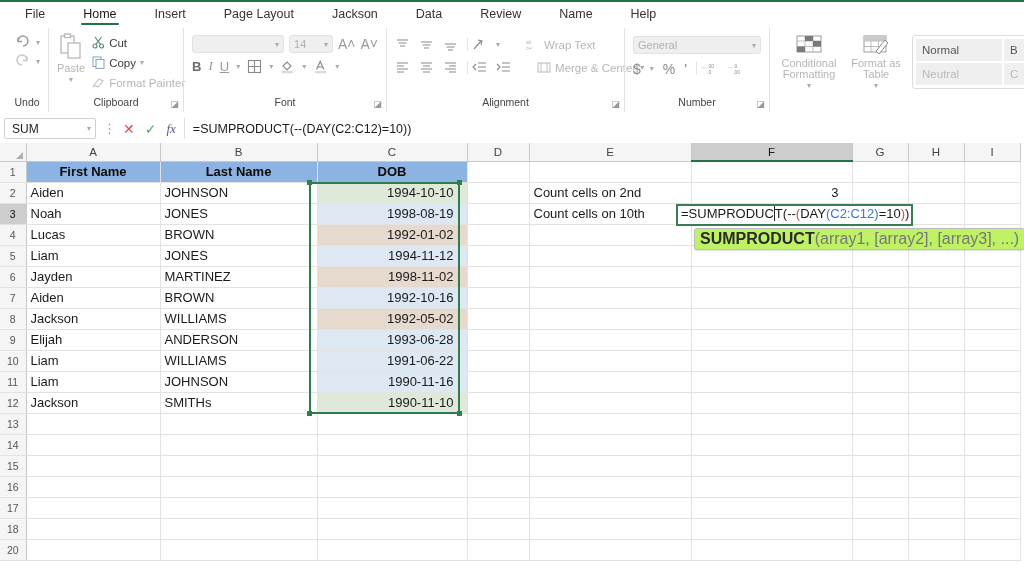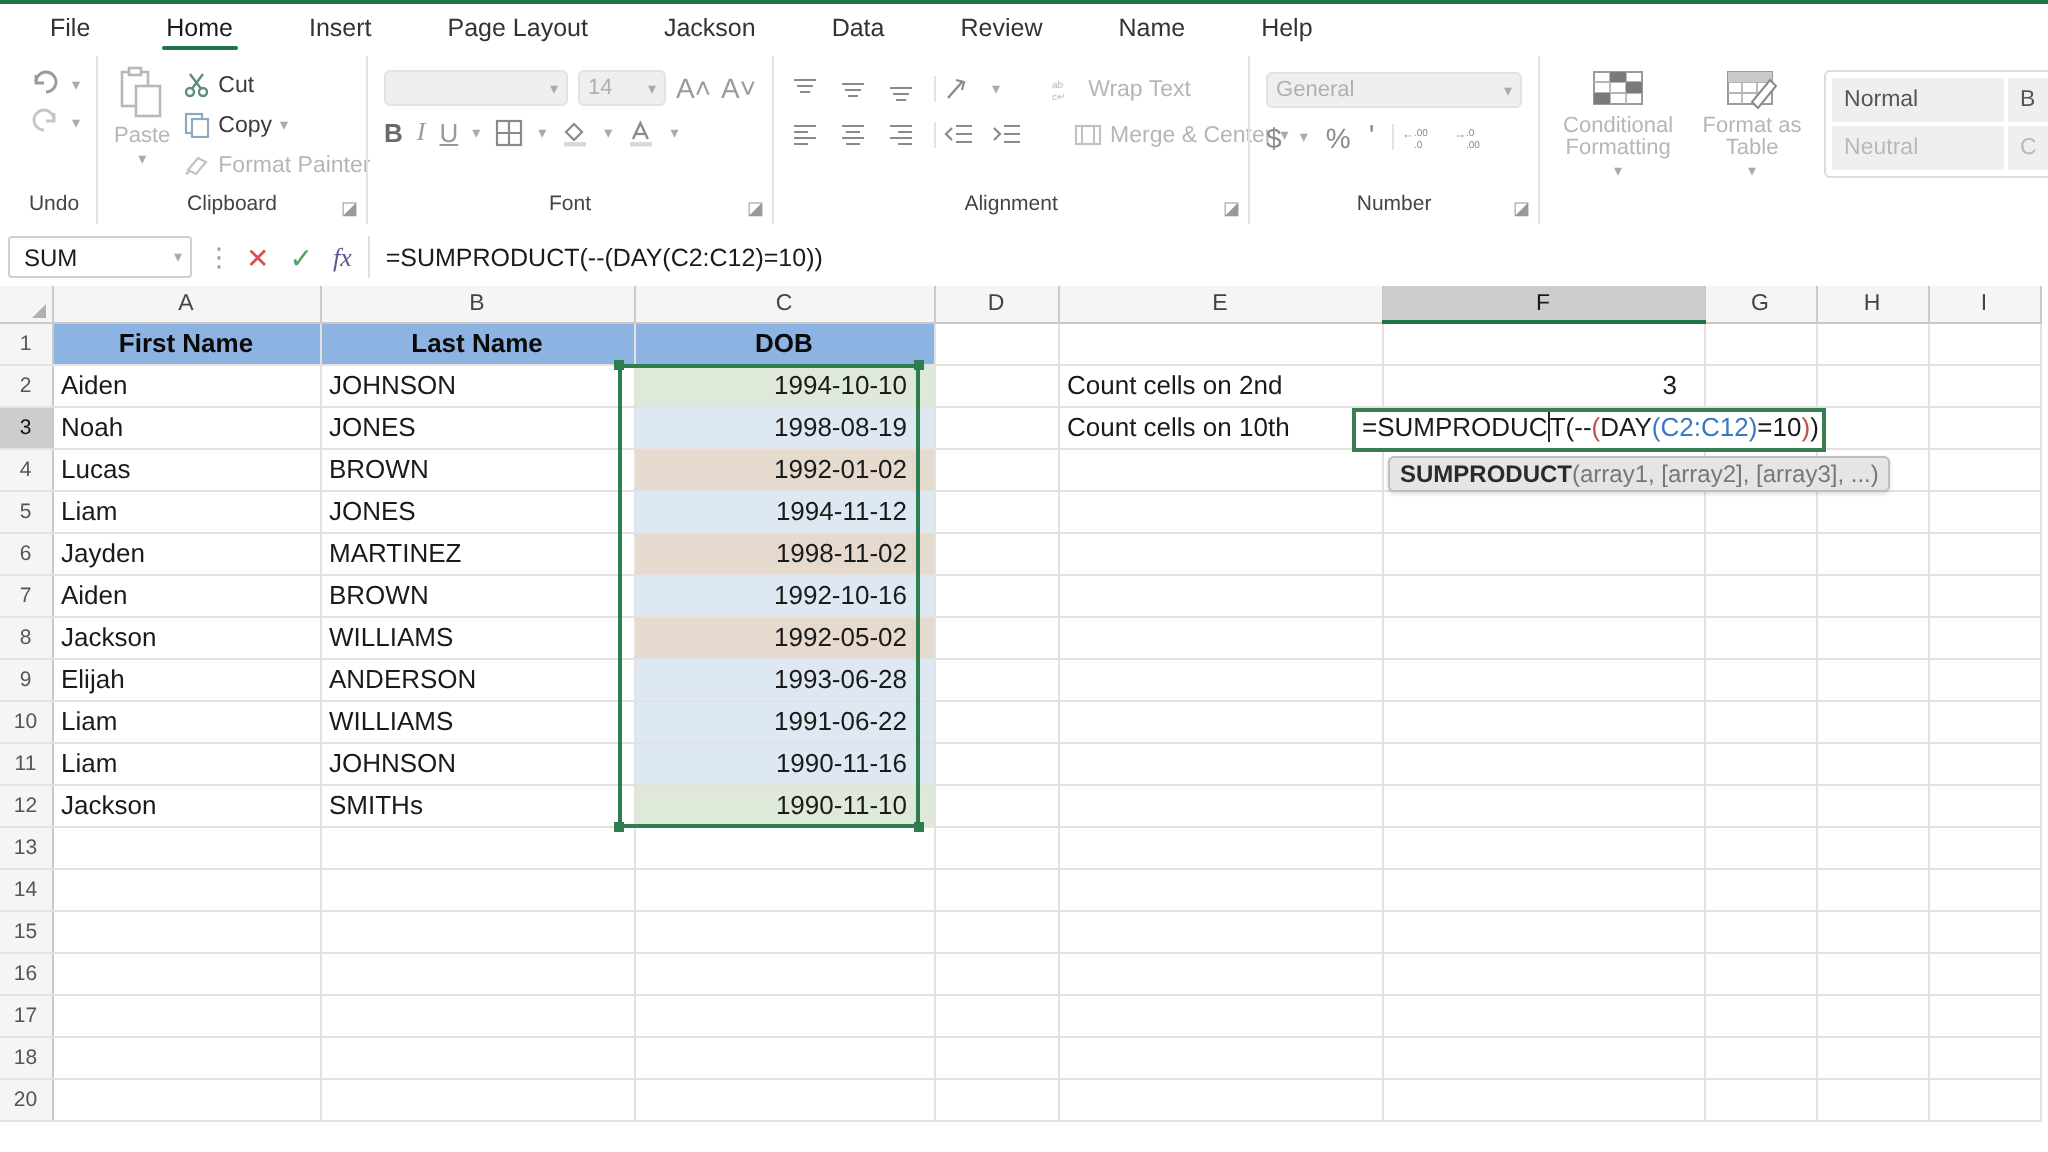--- a/index.html
+++ b/index.html
@@ -115,22 +115,22 @@
   .editor{
     position:absolute; border:2px solid #3a7d52; background:#ffffff;
     display:flex; align-items:flex-start; padding:0 2px 0 3px; font-size:13px;
     white-space:nowrap; z-index:8;
   }
   .cursor{ display:inline-block; width:1px; height:15px; background:#222; margin:0 0px; }
   .tok-blue{ color:#3b78c3; } .tok-red{ color:#c0504d; }
   .tok-black{ color:#1a1a1a; }
 
   .tooltip{
-    position:absolute; background:#e5e5e5; border:1px solid #bdbdbd; border-radius:3px;
-    padding:1px 5px; font-size:12px; color:#777; white-space:nowrap; z-index:9;
+    position:absolute; background:#bef264; border:1px solid #bdbdbd; border-radius:3px;
+    padding:1px 5px; font-size:16px; color:#777; white-space:nowrap; z-index:9;
     box-shadow:0 1px 2px rgba(0,0,0,.14);
   }
   .tooltip b{ color:#2a2a2a; font-weight:bold; }
 </style>
 </head>
 <body>
 
 <div id="app">
 
   <div class="tabstrip" id="tabstrip">

